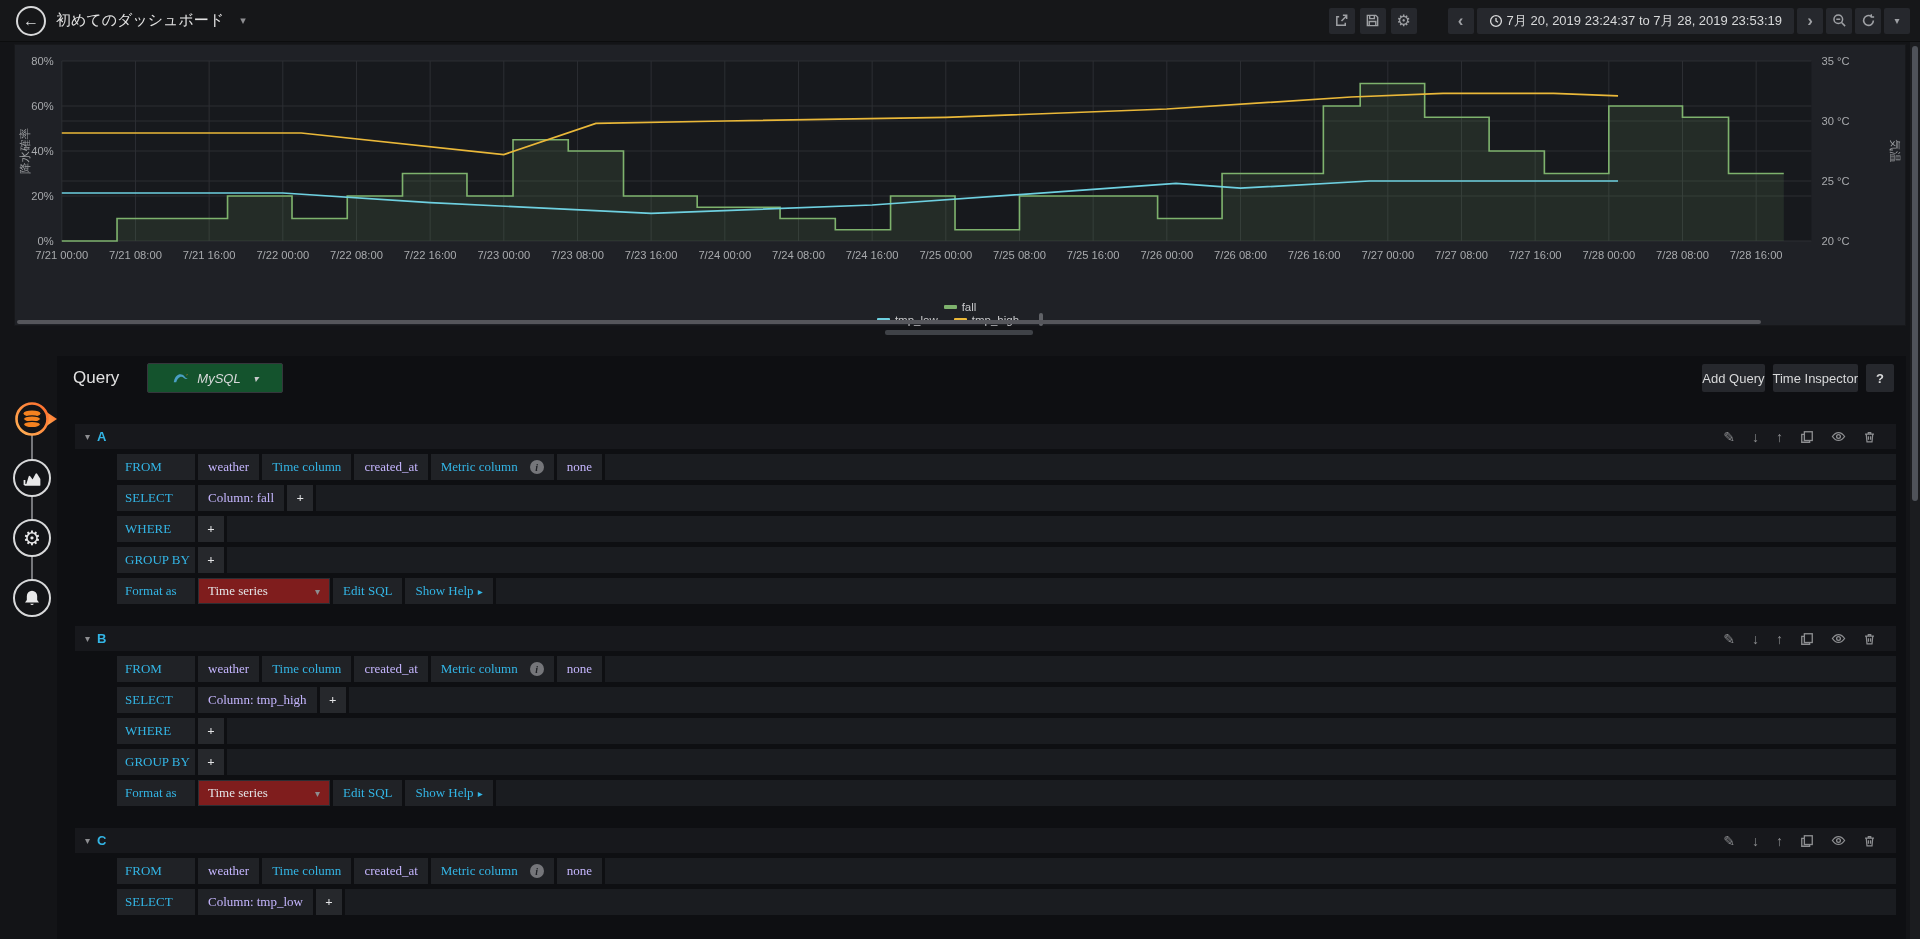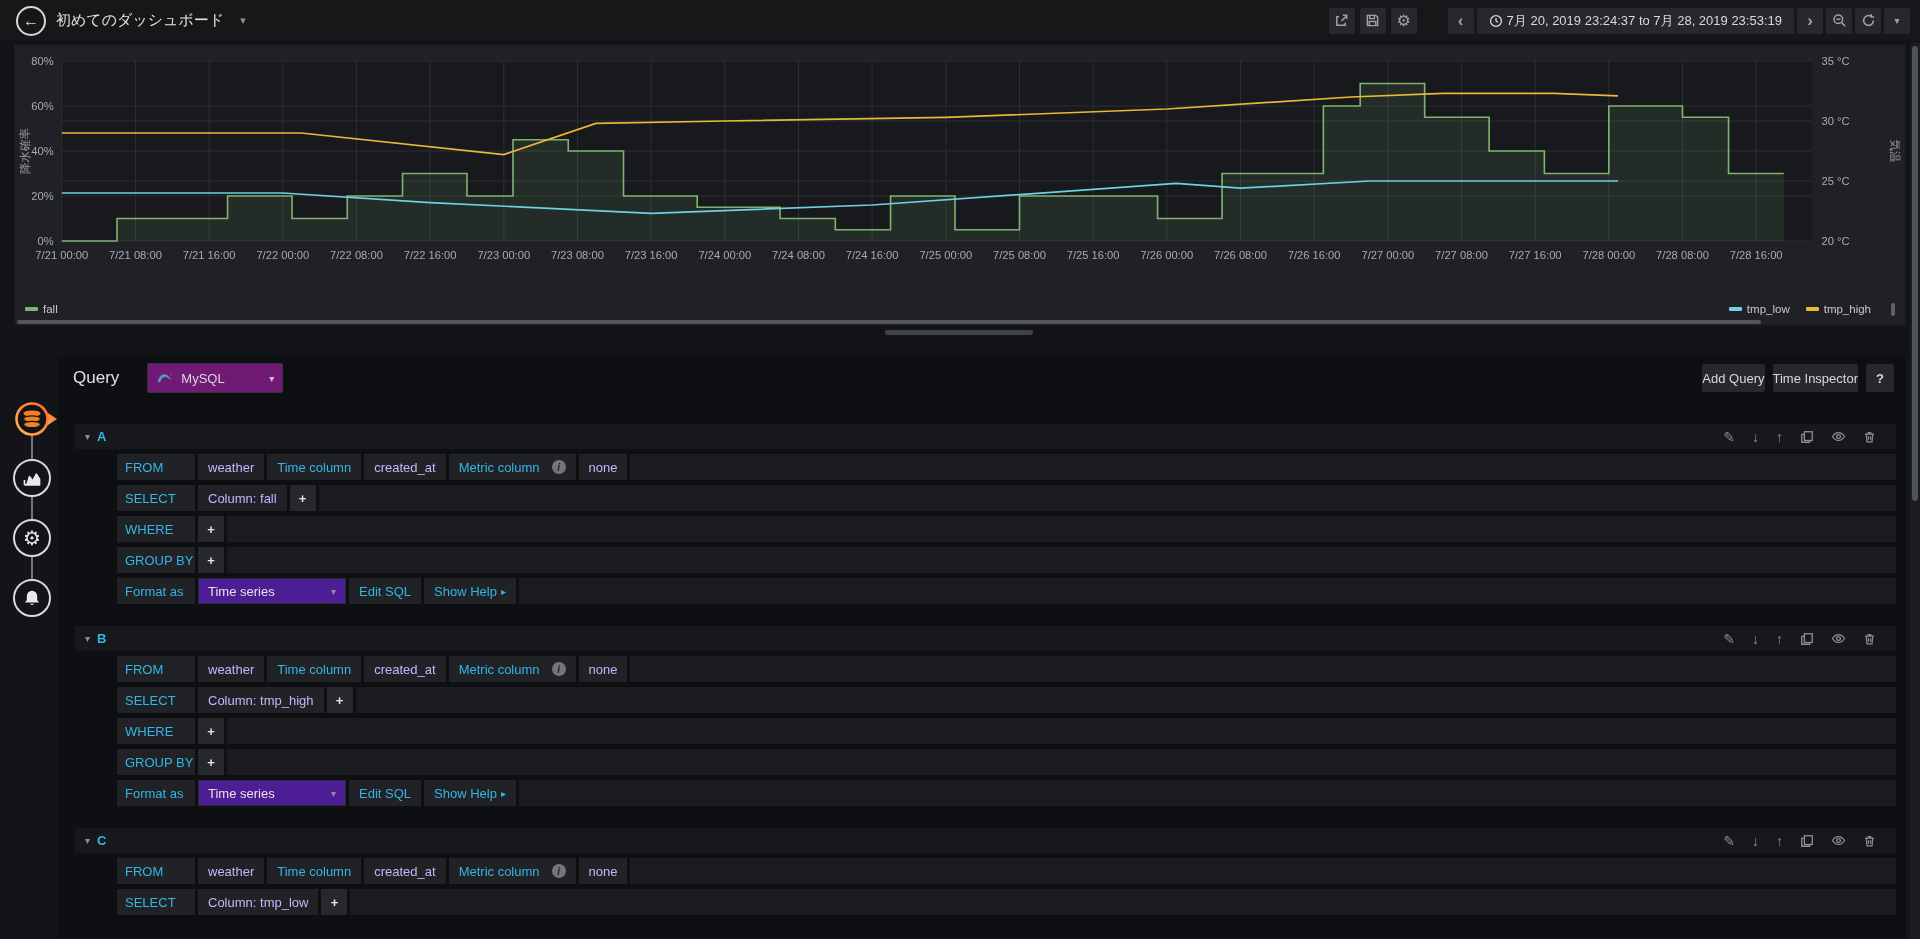--- a/index.html
+++ b/index.html
@@ -26,21 +26,21 @@
     font-size:13px; display:flex; align-items:center; gap:4px; padding:0 12px; margin-left:3px; cursor:pointer; }
   .chev { font-size:17px; font-weight:bold; color:#9fa1a5; line-height:1; }
 
   
   .panel { position:absolute; left:14px; right:14px; top:44px; height:282px;
     background:#1f2126; border:1px solid #17181b; }
   .panel-title { height:24px; text-align:center; font-size:13px; font-weight:500; color:#d8d9da;
     line-height:26px; cursor:pointer; }
   #chart-svg { display:block; width:100%; height:230px; }
   .legend-row { position:absolute; left:10px; right:10px; bottom:8px; height:16px;
-    display:flex; justify-content:space-between; align-items:center; font-size:11.5px; color:#c7c8ca; }
+    display:flex; justify-content:space-between; align-items:center; font-size:11.5px; color:#c7c8ca;flex-direction:column; }
   .legend-group { display:flex; align-items:center; gap:16px; }
   .legend-item { display:flex; align-items:center; gap:5px; cursor:pointer; }
   .swatch { width:13px; height:4px; border-radius:1px; display:inline-block; }
   .legend-thumb { width:4px; height:13px; background:#606267; border-radius:2px; margin-left:4px; }
   .hscroll-strip { position:absolute; left:2px; bottom:1px; height:4px; width:1744px;
     background:#55565b; border-radius:2px; cursor:pointer; }
   .resize-handle { position:absolute; top:330px; left:885px; width:148px; height:5px;
     background:#3f4247; border-radius:2px; cursor:row-resize; }
 
   
@@ -51,52 +51,52 @@
   .rail-line { position:absolute; left:31px; top:418px; width:2px; height:180px; background:#75767a; }
   .rail-icon { position:absolute; left:13px; width:38px; height:38px; cursor:pointer; }
   .rail-icon .circ { width:38px; height:38px; border-radius:50%; border:2px solid #d8d9da;
     background:#131417; display:flex; align-items:center; justify-content:center; color:#e8e8e9; }
   .rail-icon .circ .glyph { font-size:20px; line-height:1; }
 
   
   .query-card { position:absolute; left:57px; right:14px; top:356px; height:700px; background:#0e0f12; }
   .query-header { display:flex; align-items:center; height:34px; padding:10px 12px 0 16px; }
   .query-header-title { font-size:17px; font-weight:500; color:#e3e3e3; }
-  .ds-picker { margin-left:28px; height:30px; width:136px; background:#701a75; border:1px solid #35373c;
-    border-radius:2px; display:flex; align-items:center; padding:0 8px; gap:8px; cursor:pointer; }
+  .ds-picker { margin-left:28px; height:30px; width:136px; background:#14532d; border:1px solid #35373c;
+    border-radius:2px; display:flex; align-items:center; padding:0 24px; gap:8px; cursor:pointer;font-style:italic; }
   .ds-picker .ds-name { font-size:13px; font-weight:500; color:#d8d9da; flex:1; }
   .ds-picker .caret { color:#c9cacc; font-size:10px; }
   .query-header .spacer { flex:1; }
   .q-btn { height:28px; background:#26282d; border:none; border-radius:2px; color:#d8d9da;
     font-size:13px; padding:0 0; margin-left:8px; cursor:pointer; }
   .q-btn.square { width:28px; padding:0; font-weight:bold; }
 
   .targets { margin:34px 10px 0 18px; }
   .target { margin-bottom:22px; }
   .target-header { height:25px; background:#17181c; display:flex; align-items:center; padding:0 10px; }
   .target-header .caret { color:#8d8e91; font-size:10px; margin-right:7px; cursor:pointer; }
   .target-letter { color:#33b5e5; font-size:13px; font-weight:bold; cursor:pointer; }
   .target-header .spacer { flex:1; }
   .t-icons { display:flex; align-items:center; gap:17px; padding-right:10px; color:#8d8e91; }
   .t-icons .ticon { font-size:14px; cursor:pointer; line-height:1; }
   .t-icons svg { display:block; cursor:pointer; }
 
-  .q-rows { margin-left:42px; }
+  .q-rows { margin-left:42px;font-family:Liberation Serif, serif; }
   .q-row { display:flex; margin-top:5px; height:26px; }
   .cell { background:#202226; height:26px; display:flex; align-items:center; padding:0 10px;
     margin-right:3px; font-size:13px; font-weight:500; white-space:nowrap; }
   .cell.lbl { width:78px; color:#33b5e5; padding:0 8px; }
   .cell.link { color:#33b5e5; cursor:pointer; }
   .cell.val { color:#c4b5fd; cursor:pointer; }
   .cell.plus { width:26px; justify-content:center; background:#26282c; color:#e3e4e6; cursor:pointer; font-weight:bold; }
   .cell.fill { flex:1; background:#1a1c20; margin-right:0; }
   .info-badge { width:14px; height:14px; border-radius:50%; background:#75767a; color:#202226;
     font-size:10px; font-weight:bold; display:inline-flex; align-items:center; justify-content:center;
     margin-left:12px; font-style:italic; }
-  .dd { width:148px; height:26px; background:#4c1d95; border:1px solid #2c2e33; display:flex;
+  .dd { width:132px; height:26px; background:#7f1d1d; border:1px solid #2c2e33; display:flex;
     align-items:center; padding:1px 9px; margin-right:3px; font-size:13px; color:#e3e4e6; cursor:pointer; }
   .dd .caret { margin-left:auto; color:#8d8e91; font-size:10px; }
   .show-help-caret { color:#33b5e5; font-size:10px; margin-left:4px; }
 </style>
 </head>
 <body>
 
 <div class="topnav">
   <button class="back-btn">
     <span>←</span>

